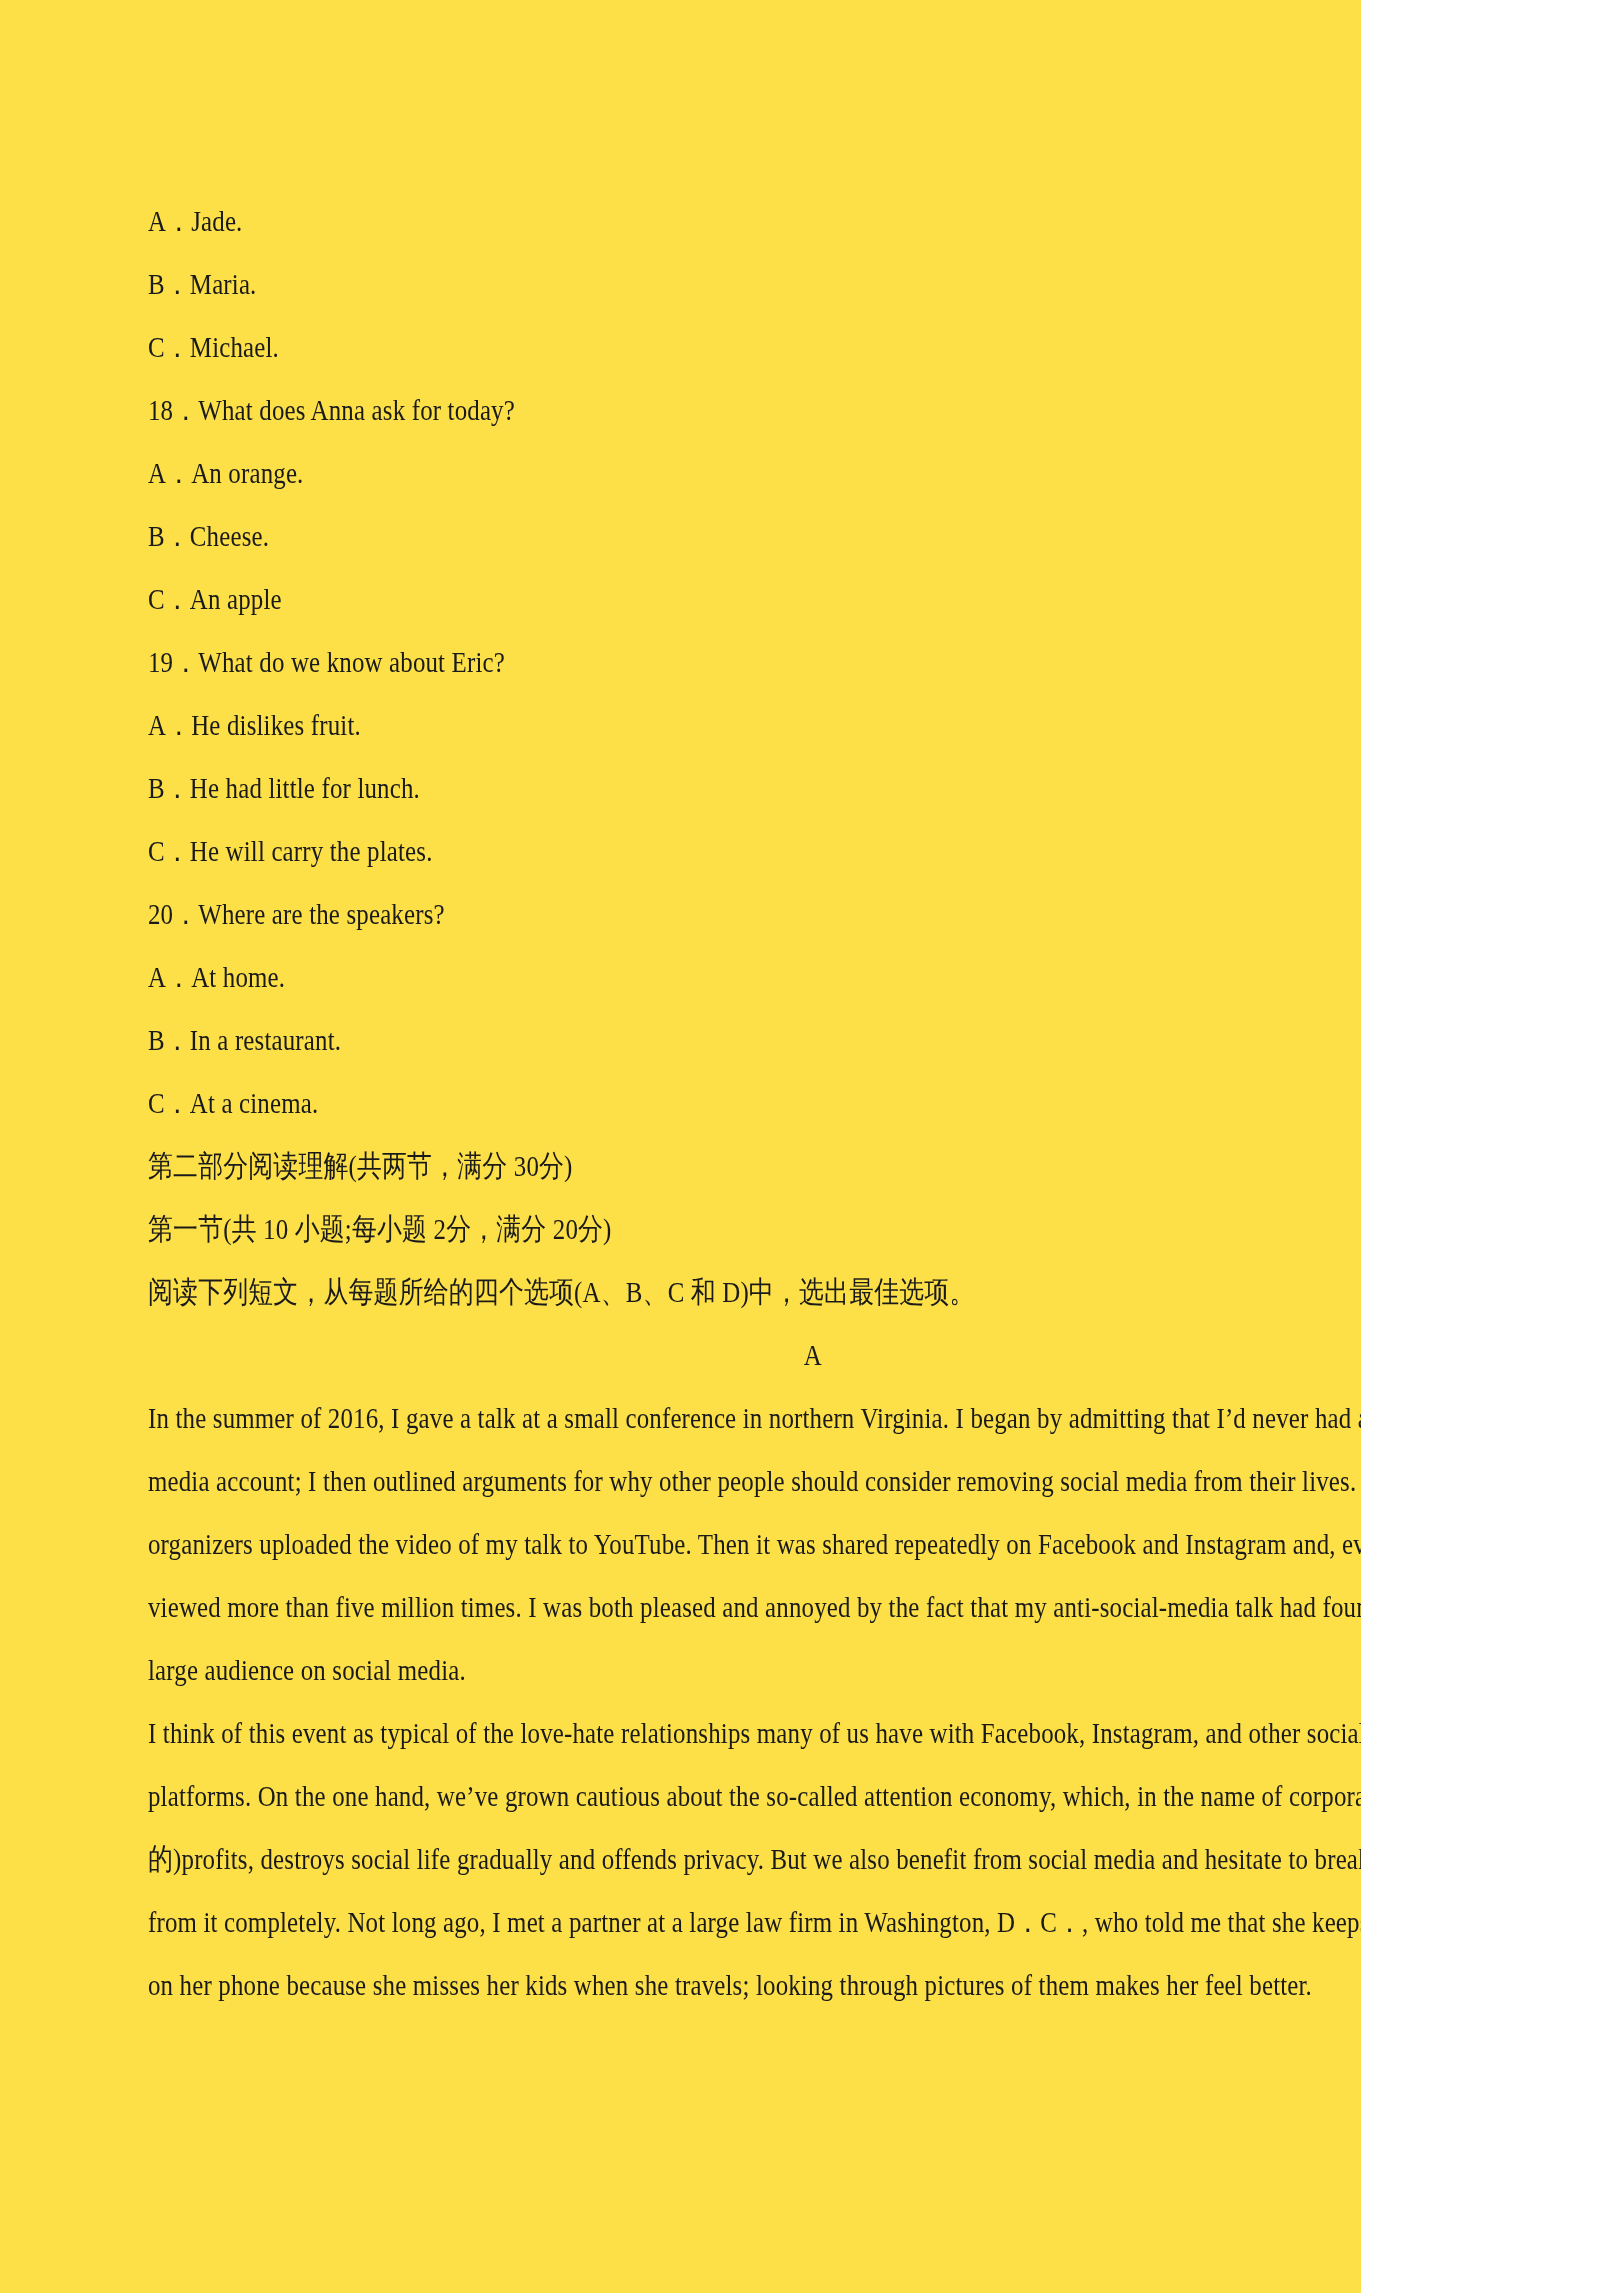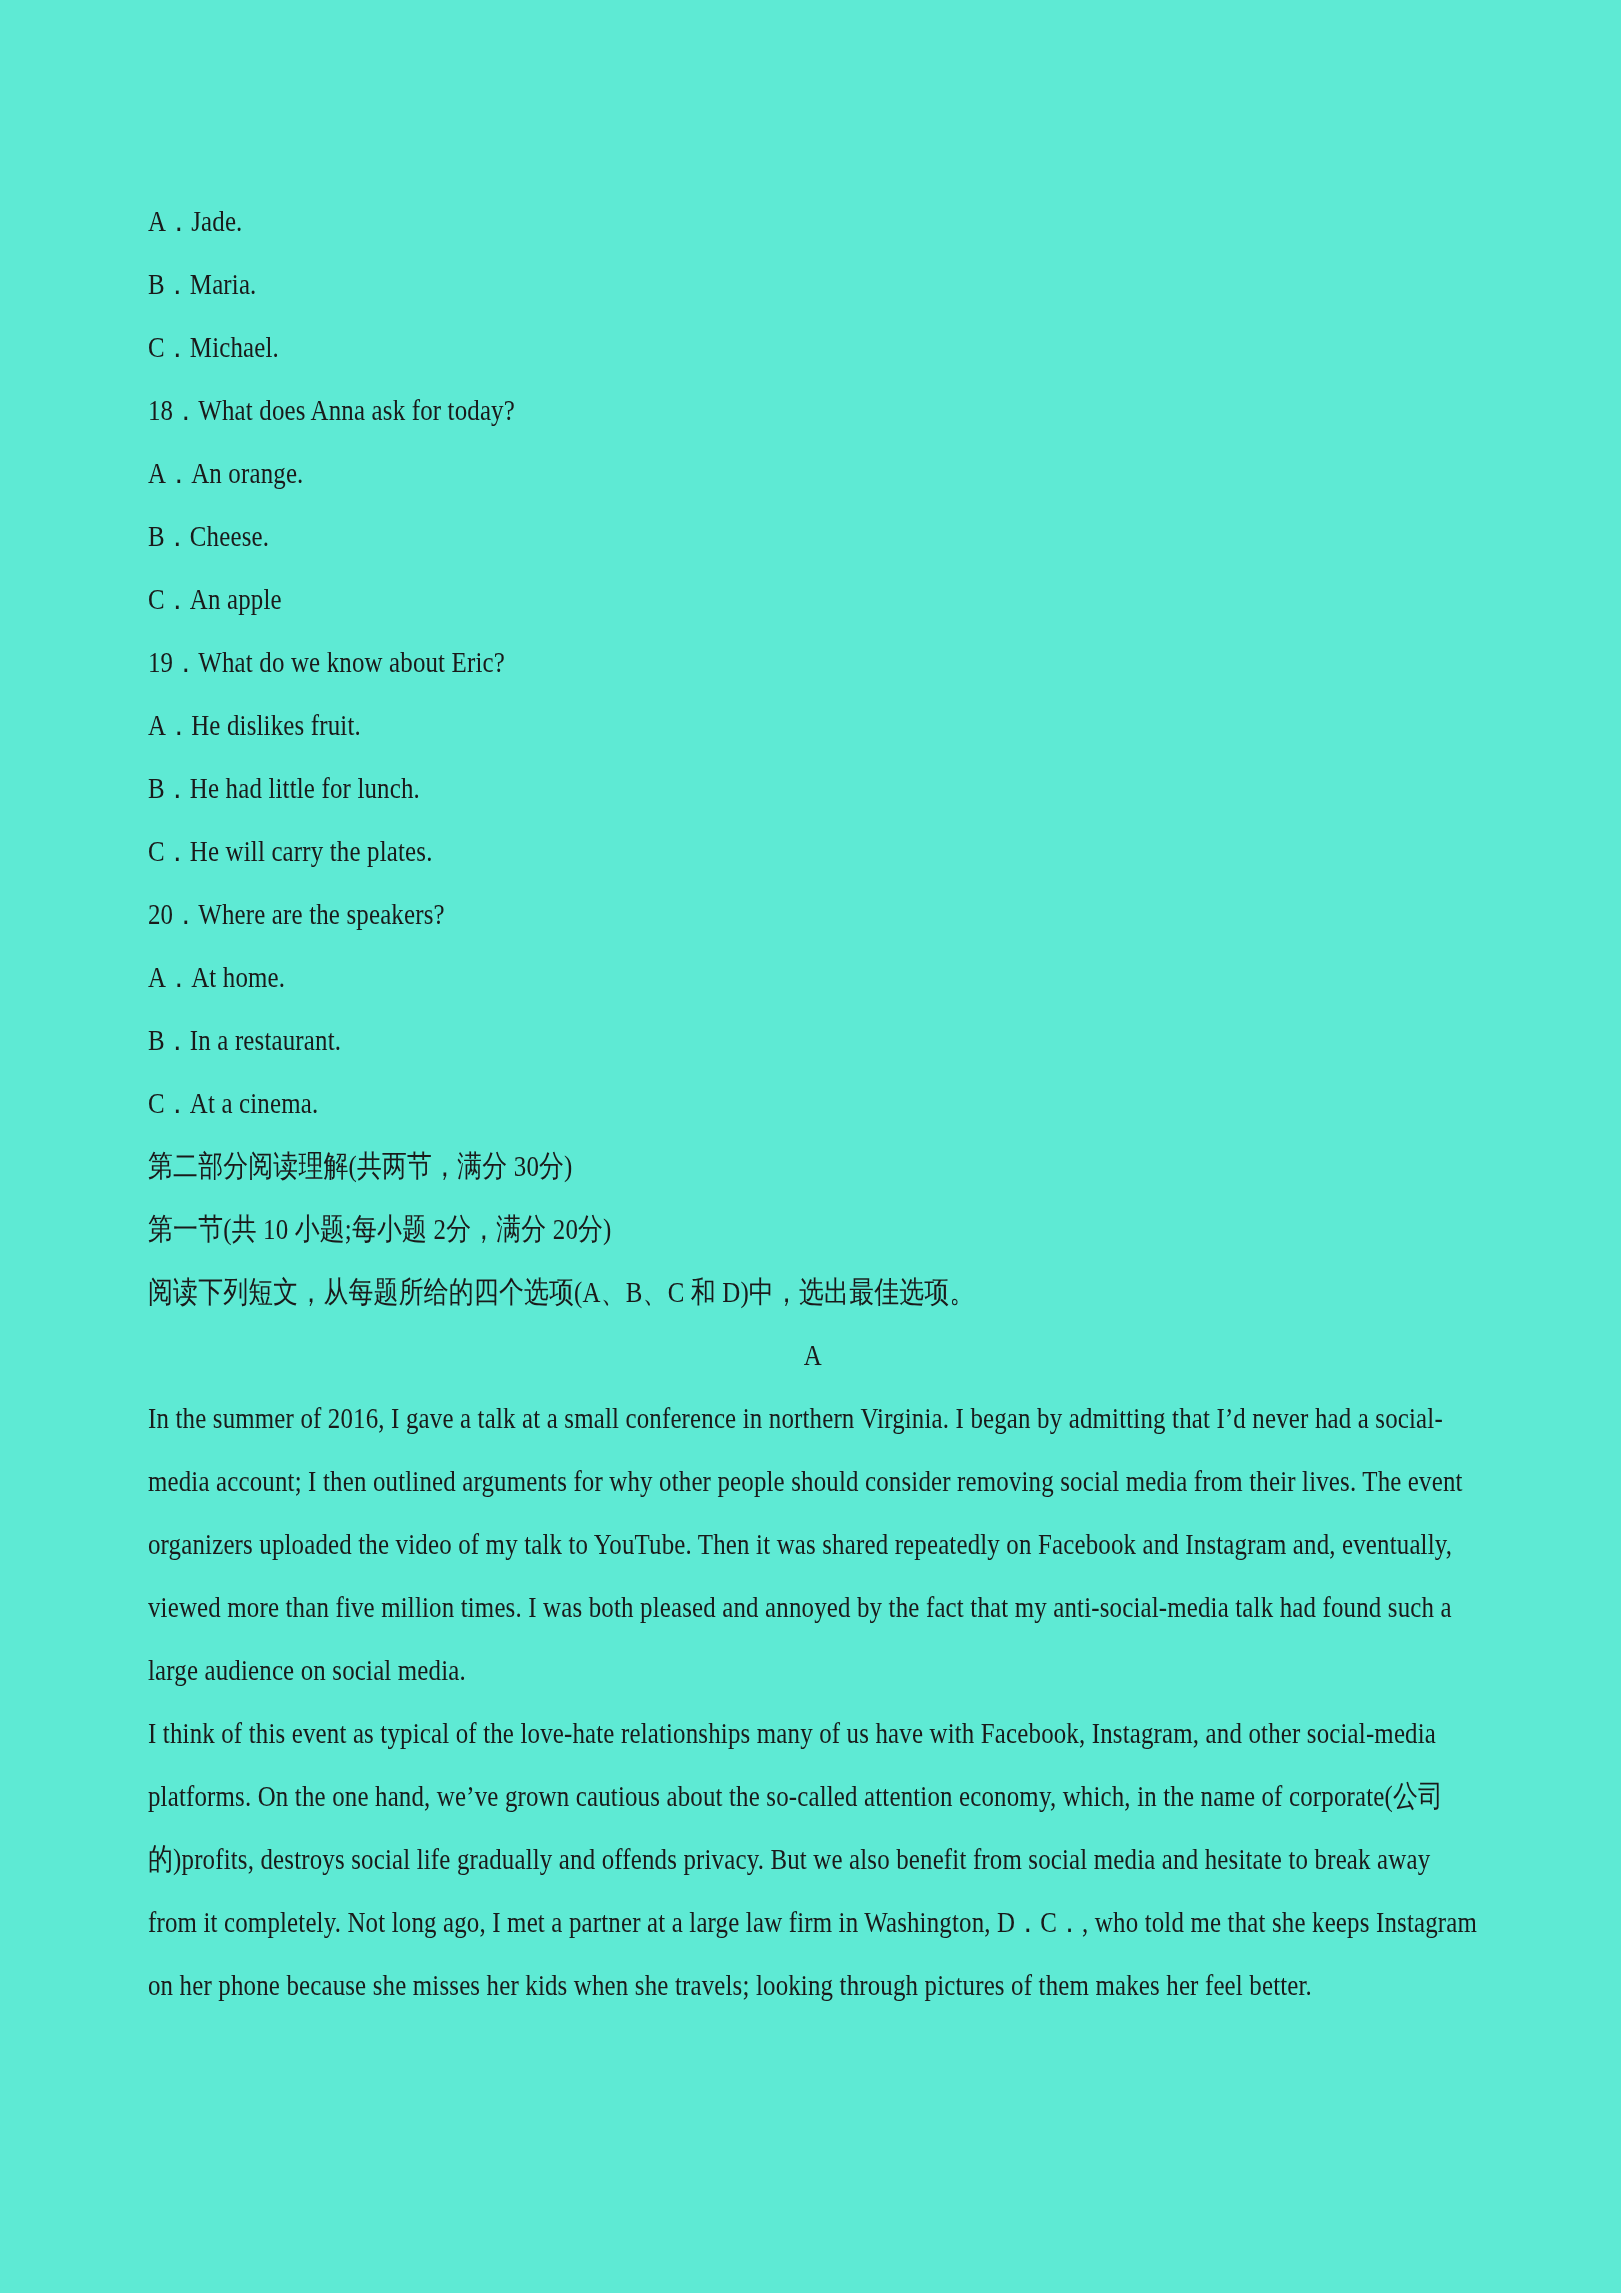--- a/index.html
+++ b/index.html
@@ -7,23 +7,23 @@
   body {
     width: 1621px;
     height: 2294px;
     position: relative;
     overflow: hidden;
     font-family: "Liberation Serif", "DejaVu Serif", serif;
   }
   .page {
     position: absolute;
     left: 0; top: 0;
-    width: 1621px;
+    width: 1361px;
     height: 2294px;
-    background: #5eead4;
+    background: #fde047;
     overflow: hidden;
   }
   
   .content {
     position: absolute;
     left: 148px;
     top: 189px;
     width: 1602px;
     transform: scaleX(0.83);
     transform-origin: 0 0;

